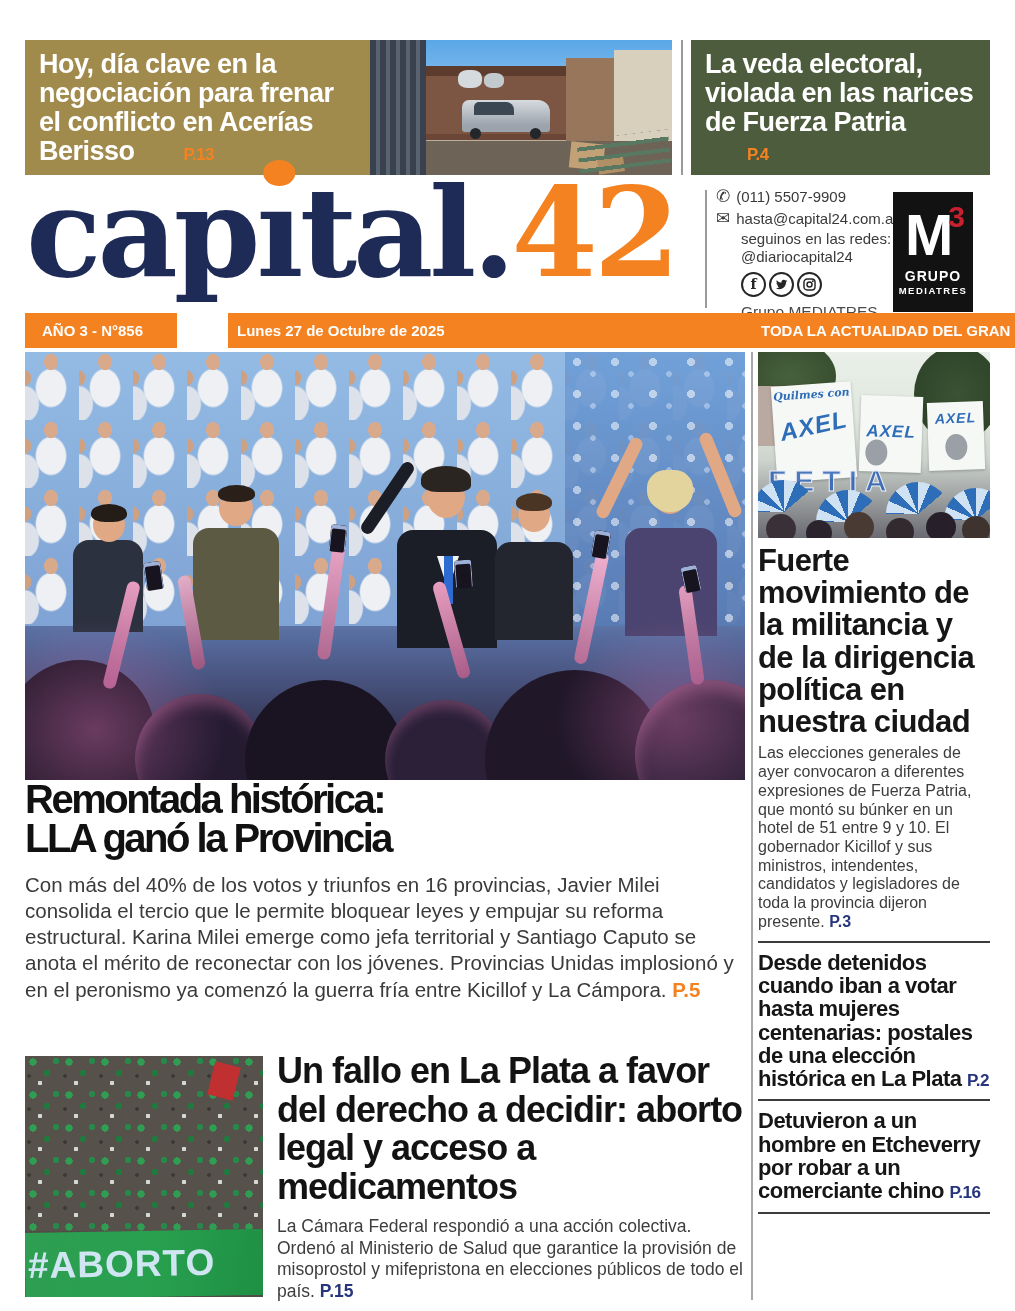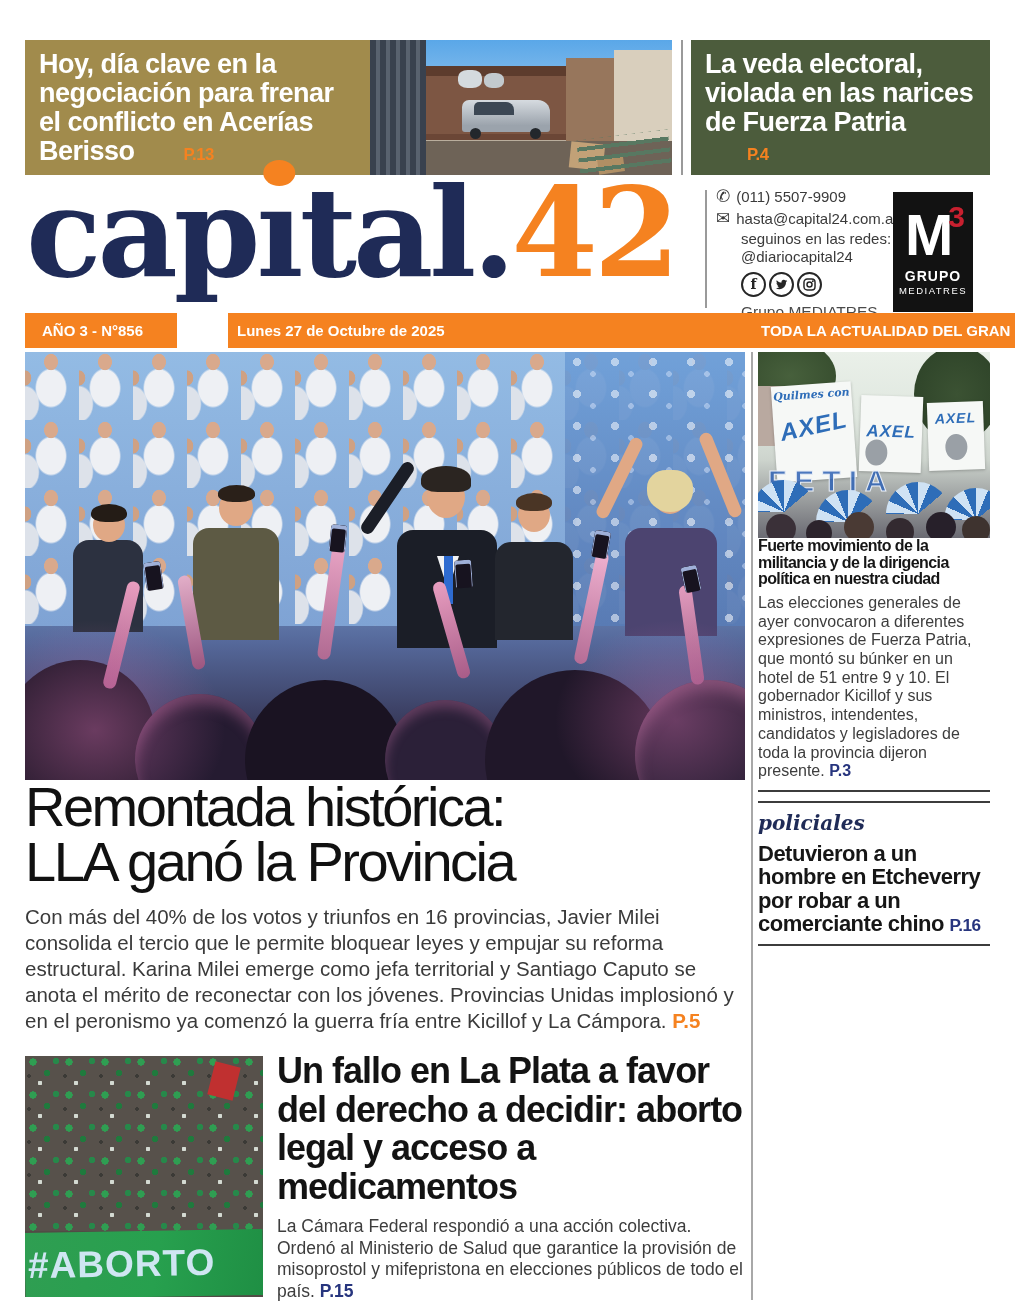--- a/index.html
+++ b/index.html
@@ -63,21 +63,21 @@
        align-items:center;justify-content:center;font-weight:bold;font-size:14px;color:#262626;
        font-family:"DejaVu Serif",serif;}
   .soc svg{display:block;}
   .group{padding-left:25px;color:#4a4a4a;font-size:15.5px;}
   .m3{position:absolute;left:893px;top:192px;width:80px;height:120px;background:#121212;}
   .m3-m{position:absolute;left:12px;top:14px;color:#fff;font-weight:bold;font-size:58px;line-height:1;
         font-family:"Liberation Sans",sans-serif;}
   .m3-3{position:absolute;right:8px;top:8px;color:var(--m3-red);font-weight:bold;font-size:30px;}
   .m3-g{position:absolute;left:0;right:0;top:76px;text-align:center;color:#fff;font-weight:bold;
         font-size:14px;letter-spacing:1px;}
-  .m3-md{position:absolute;left:0;right:0;top:93px;text-align:center;color:#fff;font-weight:normal;
+  .m3-md{position:absolute;left:0;right:0;top:93px;text-align:center;color:#fff;font-weight:bold;
         font-size:9.5px;letter-spacing:1.5px;}
 
   
   .obar{position:absolute;top:313px;height:35px;background:var(--orange);color:#fff;font-weight:bold;
         font-size:15px;display:flex;align-items:center;}
   .obar-l{left:25px;width:152px;padding-left:17px;}
   .obar-m{left:228px;width:872px;padding:0 14px 0 9px;justify-content:space-between;text-align:right;}
 
   
   .mp{position:absolute;left:25px;top:352px;width:720px;height:428px;overflow:hidden;
@@ -115,32 +115,32 @@
   .sp-quil{font-family:"DejaVu Serif",serif;font-style:italic;font-weight:bold;font-size:11px;line-height:1.1;padding-top:6px;}
   .sp-axel{font-weight:bold;font-style:italic;letter-spacing:1px;}
   .sp-face{position:absolute;border-radius:50%;background:#9aa0a6;}
   .sp-fetia{position:absolute;left:10px;top:112px;font-weight:bold;font-size:30px;letter-spacing:8px;
             color:rgba(46,98,180,.85);-webkit-text-stroke:1px #e8eef6;}
   .sp-umb{position:absolute;width:64px;height:32px;border-radius:64px 64px 0 0;overflow:hidden;}
   .sp-umb i{position:absolute;inset:0;display:block;
       background:conic-gradient(from 250deg at 50% 100%,#2e6db8 0 22deg,#cfe2f4 22deg 44deg,#2e6db8 44deg 66deg,#cfe2f4 66deg 88deg,#2e6db8 88deg 110deg,#cfe2f4 110deg 132deg,#2e6db8 132deg 160deg,transparent 160deg);}
   .sp-hd{position:absolute;border-radius:50%;}
 
-  .sb-h1{font-size:16px;line-height:1.04;font-weight:bold;color:var(--ink);letter-spacing:-0.6px;}
+  .sb-h1{margin-top:7px;font-size:31px;line-height:1.04;font-weight:bold;color:var(--ink);letter-spacing:-0.6px;}
   .sb-body{margin-top:6px;font-size:16px;line-height:1.17;color:var(--body);}
   .sb-hr{border:none;border-top:2px solid #3c3c3c;margin:9px 0 8px;}
   .sb-h2{font-size:22px;line-height:1.06;font-weight:bold;color:var(--ink);letter-spacing:-0.5px;}
   .sb-h2 .pref,.sb-h1 .pref{font-size:0.78em;}
   .sb-body .pref{font-size:1em;}
   .policiales{font-family:"DejaVu Serif",serif;font-style:italic;font-weight:bold;font-size:20px;
               color:var(--navy);margin-bottom:7px;}
 
   
   .lead{position:absolute;left:25px;top:780px;width:722px;}
-  .lead-h{font-size:56px;line-height:0.98;font-weight:normal;color:#111;letter-spacing:-2.5px;}
+  .lead-h{font-size:40px;line-height:0.98;font-weight:bold;color:#111;letter-spacing:-2.5px;}
   .lead-deck{margin-top:14px;font-size:20.5px;line-height:1.27;color:#3a3a3a;}
   .lead-deck .pref{font-size:1em;}
 
   
   .bp{position:absolute;left:25px;top:1056px;width:238px;height:241px;overflow:hidden;background:#514b45;}
   .bp-crowd{position:absolute;inset:0 0 66px 0;
     background:
       radial-gradient(circle 6px at 8px 6px,#2f9e52 0 58%,transparent 64%),
       radial-gradient(circle 5px at 22px 17px,#1f7a3d 0 58%,transparent 64%),
       radial-gradient(circle 4px at 15px 27px,#d4dad2 0 52%,transparent 60%),
@@ -338,24 +338,26 @@
       <span class="sp-hd" style="left:204px;top:164px;width:28px;height:28px;background:#3e332f"></span>
     </div>
 
     <div class="sb-h1">Fuerte movimiento de la militancia y de la dirigencia política en nuestra ciudad</div>
     <div class="sb-body"><span>Las elecciones generales de ayer convocaron a diferentes expresiones de Fuerza Patria, que montó su búnker en un hotel de 51 entre 9 y 10. El gobernador Kicillof y sus ministros, intendentes, candidatos y legisladores de toda la provincia dijeron presente.</span>
       <span class="pref nv">P.3</span>
     </div>
 
     <hr class="sb-hr">
 
+    <div class="sb-h2"><span>Desde detenidos cuando iban a votar hasta mujeres centenarias: postales de una elección histórica en La Plata</span>
+      <span class="pref nv">P.2</span>
+    </div>
 
     <hr class="sb-hr">
 
-    <div class="policiales">policiales</div>
 
     <div class="sb-h2"><span>Detuvieron a un hombre en Etcheverry por robar a un comerciante chino</span>
       <span class="pref nv">P.16</span>
     </div>
 
     <hr class="sb-hr">
 
   </div>
 
   <div class="lead">

